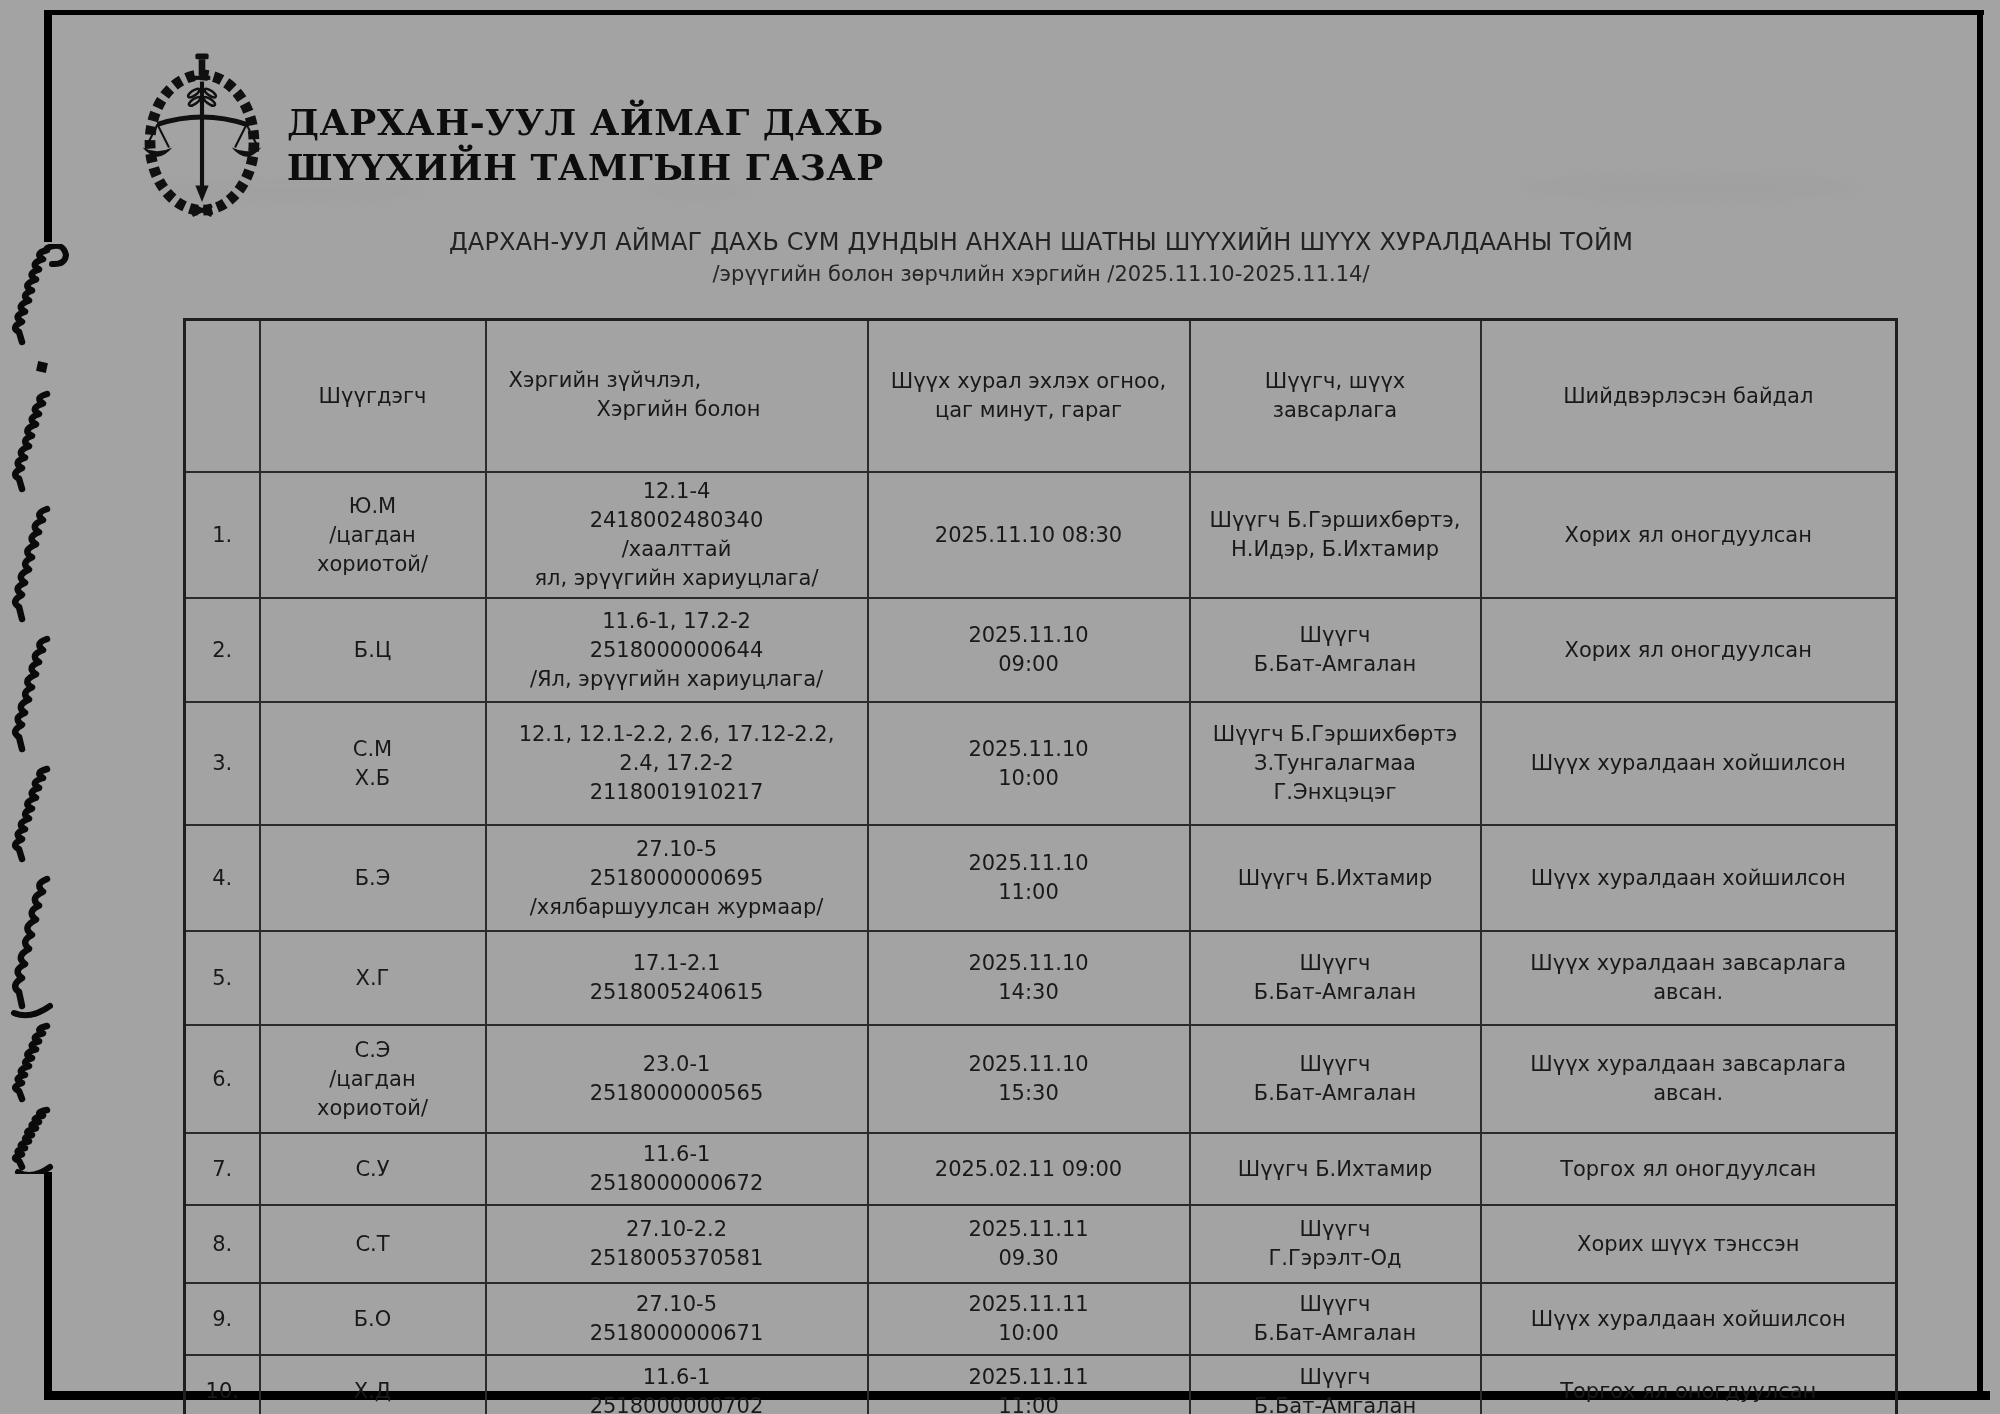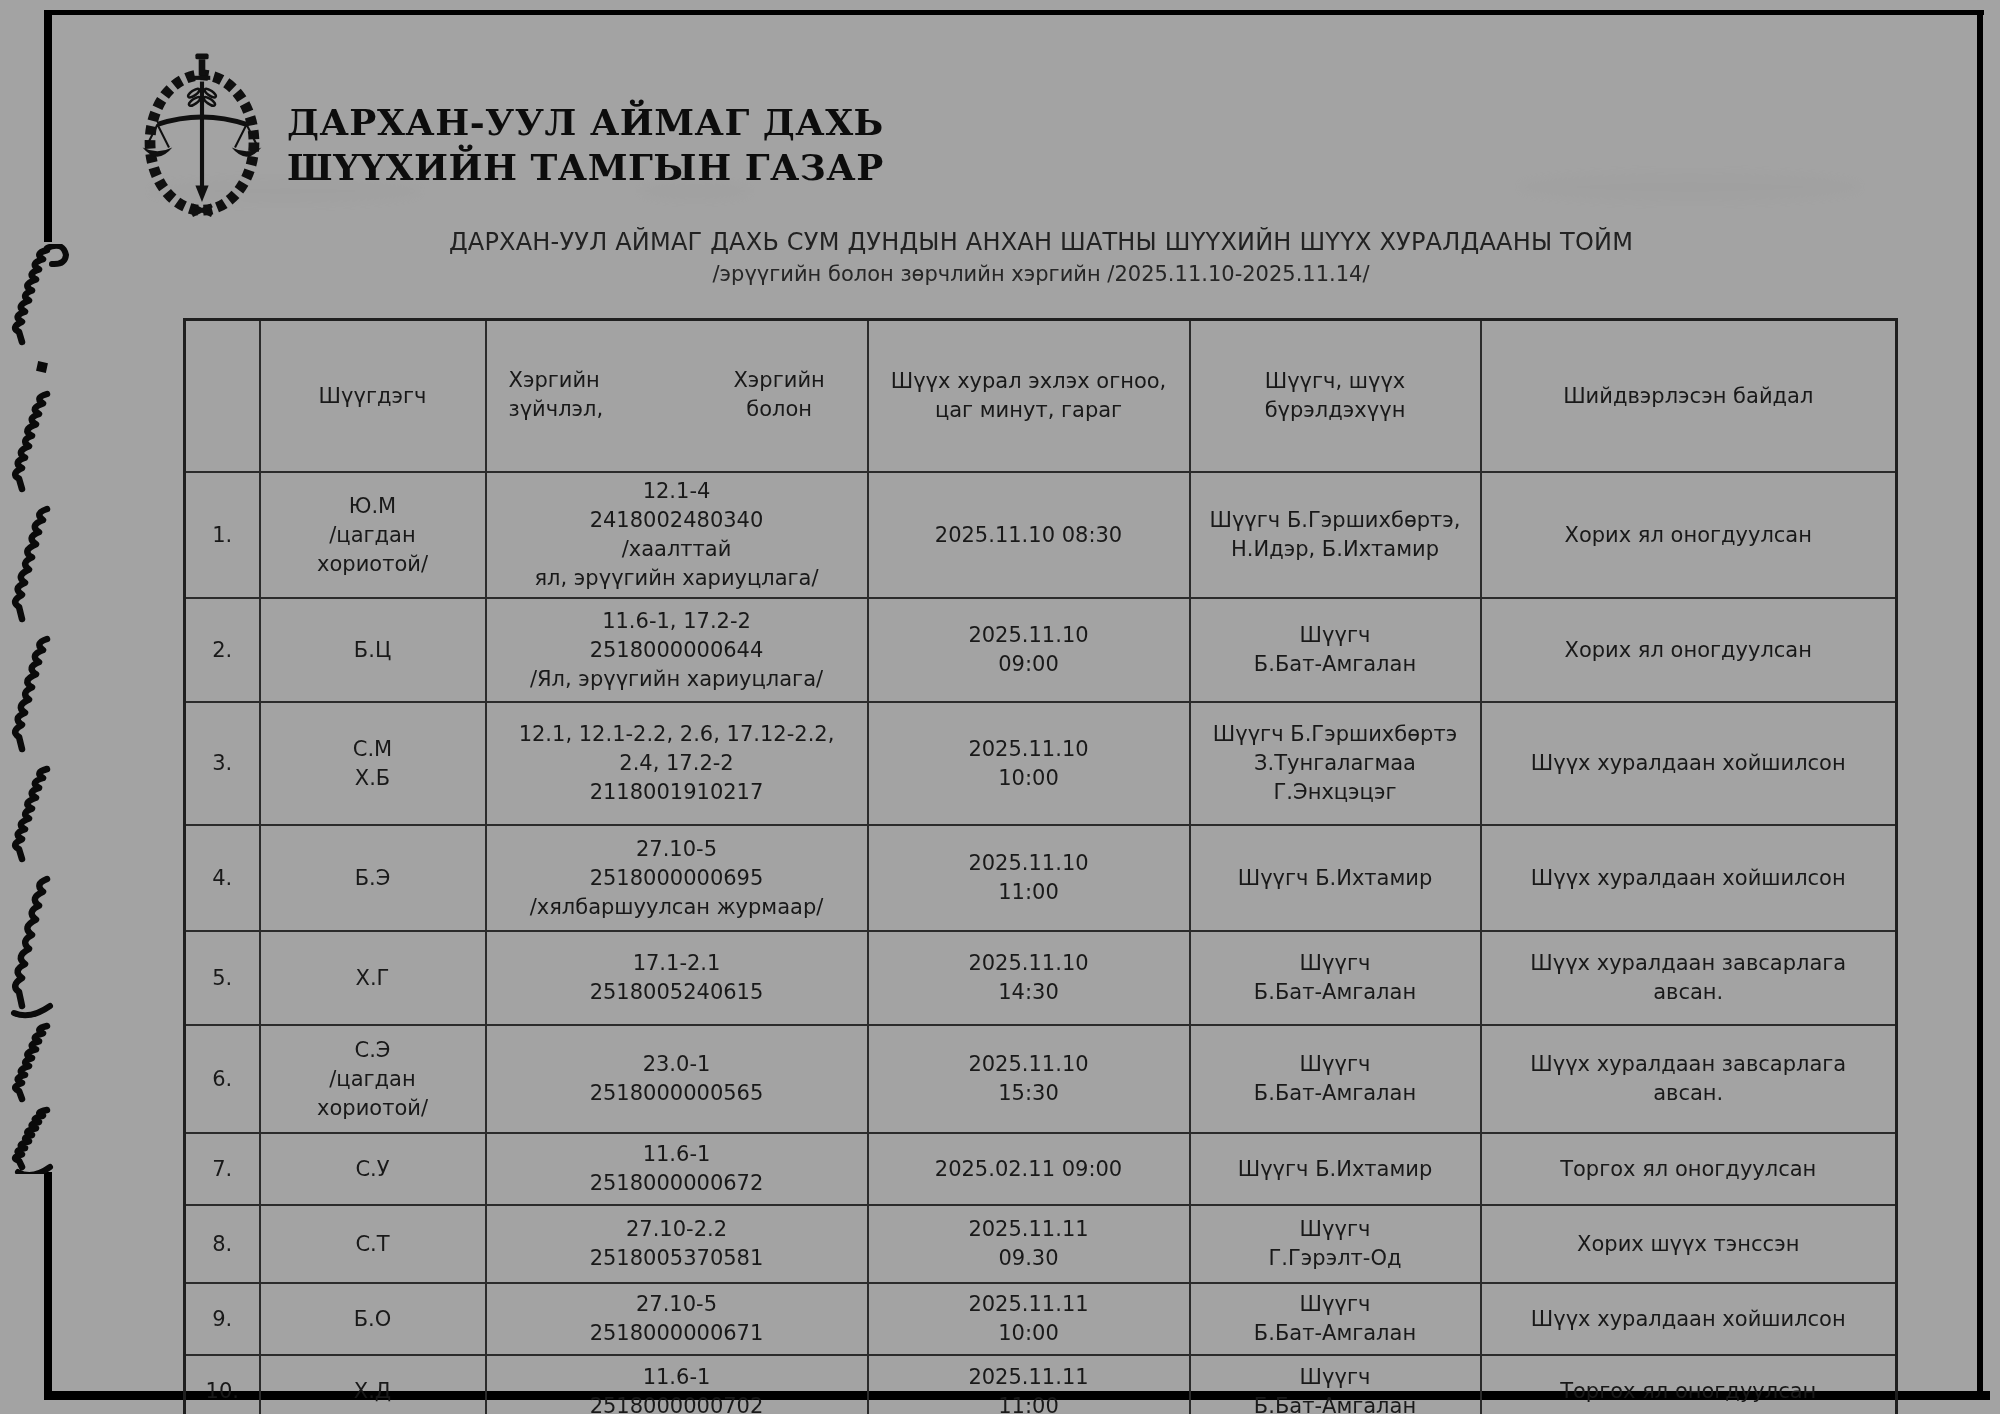--- a/index.html
+++ b/index.html
@@ -39,22 +39,22 @@
     border:3px solid #1f1f1f;
   }
   table.sched td{
     border:2px solid #2b2b2b;vertical-align:middle;text-align:center;
     font-size:21px;line-height:29px;color:#191919;
     white-space:pre-line;padding:4px 8px;overflow:hidden;
   }
   td.cell-num{text-align:right;padding-right:16px;font-size:20px;color:#222;}
   td.hdr-charge{padding:0;}
   .hdr-charge-inner{
-    display:flex;flex-direction:row;justify-content:space-between;
-    height:100%;box-sizing:border-box;padding:12px 10px 14px 14px;gap:38px;
+    display:flex;flex-direction:column;justify-content:space-between;
+    height:100%;box-sizing:border-box;padding:12px 10px 14px 14px;
   }
   .hdr-charge-top{text-align:left;}
   .hdr-charge-bottom{text-align:center;}
 
   .mscript{position:absolute;left:6px;top:244px;width:82px;height:930px;}
 </style>
 </head>
 <body>
 
 <div class="page">
@@ -136,21 +136,21 @@
         <td>Шүүгдэгч</td>
         <td class="hdr-charge">
           <div class="hdr-charge-inner">
             <span class="hdr-charge-top">Хэргийн зүйчлэл,</span>
             <span class="hdr-charge-bottom">Хэргийн болон</span>
           </div>
         </td>
         <td>Шүүх хурал эхлэх огноо,
 цаг минут, гараг</td>
         <td>Шүүгч, шүүх
-бүрэлдэхүүн</td>
+завсарлага</td>
         <td>Шийдвэрлэсэн байдал</td>
       </tr>
 
       <tr style="height:108px">
         <td class="cell-num">1.</td>
         <td>Ю.М
 /цагдан
 хориотой/</td>
         <td>12.1-4
 2418002480340

